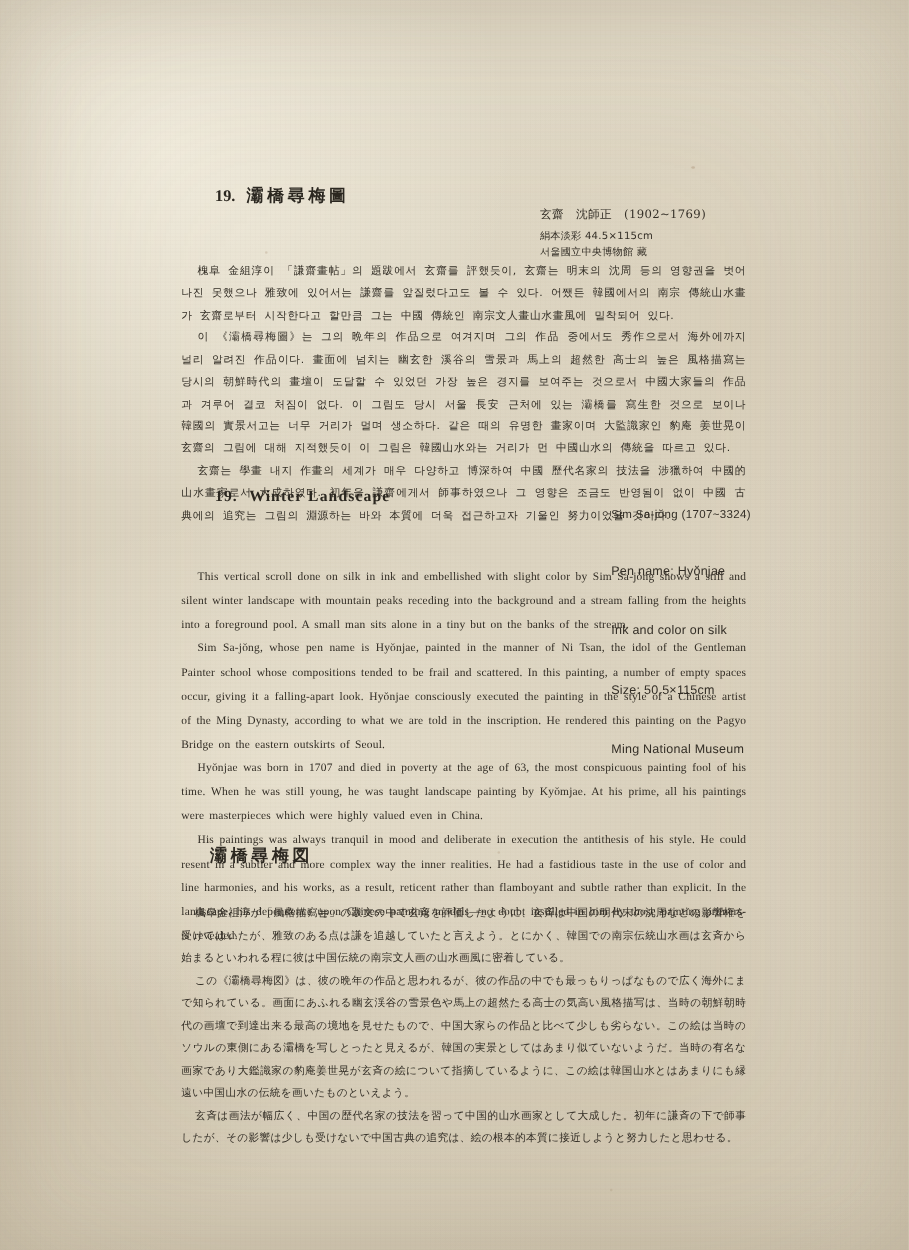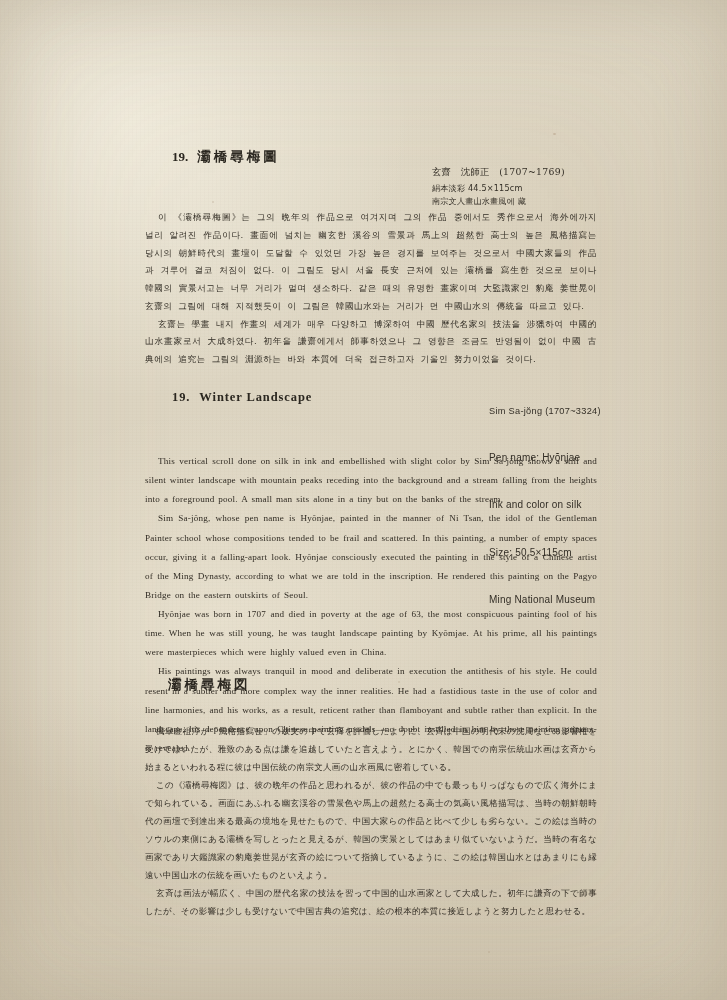--- a/index.html
+++ b/index.html
@@ -158,26 +158,27 @@
 <div class="fleck" style="left:166px;top:672px;width:2px;height:2px;background:rgba(150,120,90,0.18);"></div>
 <div class="fleck" style="left:488px;top:951px;width:2px;height:2px;background:rgba(150,120,90,0.18);"></div>
 
 <div class="content">
 
   <div class="sec-title" style="left:172px;top:148px;font-size:13px;">
     <span class="num">19.</span><span class="cjk-title">灞橋尋梅圖</span>
   </div>
 
   <div class="credits" style="left:432px;top:164px;">
-    <div class="cr-main">玄齋　沈師正　(1707~1769)</div>
+    <div class="cr-main">玄齋　沈師正　(1902~1769)</div>
     <div class="cr-line">絹本淡彩 44.5×115cm</div>
-    <div class="cr-line">南宗文人畫山水畫風에 藏</div>
+    <div class="cr-line">서울國立中央博物館 藏</div>
   </div>
 
   <div class="body-block ko" style="left:145px;top:209px;width:452px;">
+    <p>槐阜 金組淳이 「謙齋畫帖」의 題跋에서 玄齋를 評했듯이, 玄齋는 明末의 沈周 등의 영향권을 벗어나진 못했으나 雅致에 있어서는 謙齋를 앞질렀다고도 볼 수 있다. 어쨌든 韓國에서의 南宗 傳統山水畫가 玄齋로부터 시작한다고 할만큼 그는 中國 傳統인 南宗文人畫山水畫風에 밀착되어 있다.</p>
     <p>이 《灞橋尋梅圖》는 그의 晩年의 作品으로 여겨지며 그의 作品 중에서도 秀作으로서 海外에까지 널리 알려진 作品이다. 畫面에 넘치는 幽玄한 溪谷의 雪景과 馬上의 超然한 高士의 높은 風格描寫는 당시의 朝鮮時代의 畫壇이 도달할 수 있었던 가장 높은 경지를 보여주는 것으로서 中國大家들의 作品과 겨루어 결코 처짐이 없다. 이 그림도 당시 서울 長安 근처에 있는 灞橋를 寫生한 것으로 보이나 韓國의 實景서고는 너무 거리가 멀며 생소하다. 같은 때의 유명한 畫家이며 大監識家인 豹庵 姜世晃이 玄齋의 그림에 대해 지적했듯이 이 그림은 韓國山水와는 거리가 먼 中國山水의 傳統을 따르고 있다.</p>
     <p>玄齋는 學畫 내지 作畫의 세계가 매우 다양하고 博深하여 中國 歷代名家의 技法을 涉獵하여 中國的　山水畫家로서 大成하였다. 初年을 謙齋에게서 師事하였으나 그 영향은 조금도 반영됨이 없이 中國 古典에의 追究는 그림의 淵源하는 바와 本質에 더욱 접근하고자 기울인 努力이었을 것이다.</p>
   </div>
 
   <div class="sec-title" style="left:172px;top:390px;font-size:12.5px;font-family:'Liberation Serif',serif;letter-spacing:0.9px;text-align:center;">
     <span class="num">19.</span><span>Winter Landscape</span>
   </div>
 
   <div class="credits en" style="left:489px;top:404px;">
     <div class="cr-main">Sim  Sa-jŏng  (1707~3324)</div>

